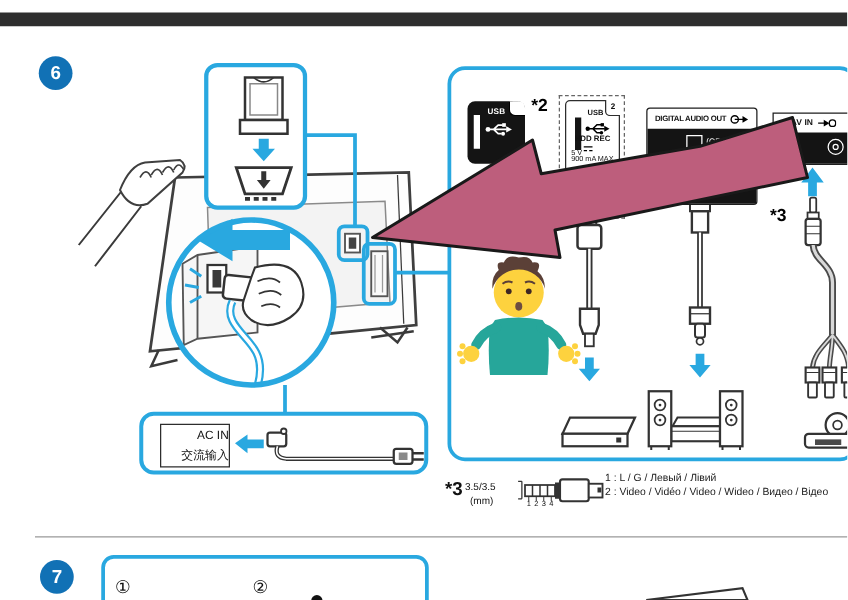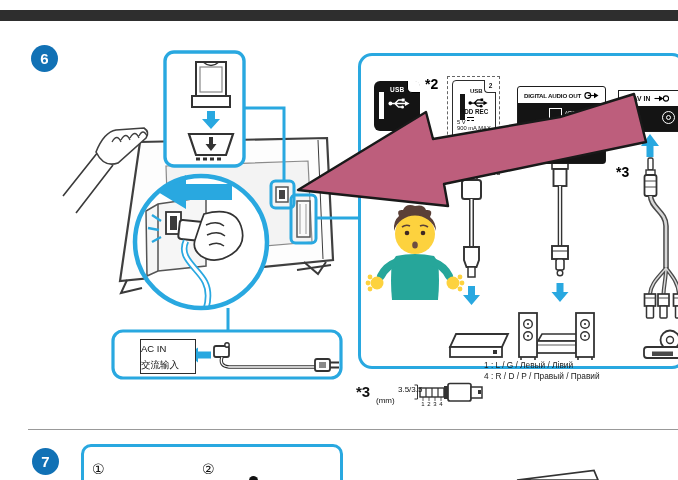--- a/index.html
+++ b/index.html
@@ -50,27 +50,27 @@
   .dao-sub{position:absolute;left:47px;top:7px;font-size:6.5px;color:#fff;white-space:nowrap;}
   
   .av-box{left:618px;top:90px;width:64px;height:40px;background:#fff;border:1.7px solid #1d1d1d;}
   .av-head{position:absolute;left:0;top:0;width:100%;height:15px;display:flex;align-items:center;justify-content:center;gap:4px;
            font-size:6.8px;font-weight:bold;}
   .av-body{position:absolute;left:0;top:15px;right:0;bottom:0;background:#141414;}
   .av-ring{position:absolute;left:43px;top:5px;width:11px;height:11px;border:1.3px solid #fff;border-radius:50%;}
   .av-ring span{position:absolute;left:2.6px;top:2.6px;width:3.4px;height:3.4px;border:1.2px solid #fff;border-radius:50%;}
   
   .ac-label{left:128px;top:339px;width:54px;height:32px;background:#fff;border:1.6px solid #2d2d2d;
-            text-align:left;font-size:9.5px;line-height:15.5px;padding-top:1px;margin-left:12px;}
+            text-align:right;font-size:9.5px;line-height:15.5px;padding-top:1px;}
   
   #note3-star{left:356px;top:383px;font-size:15px;font-weight:bold;}
-  .note-size{left:398px;top:385px;font-size:8px;}
+  .note-size{left:372px;top:385px;font-size:8px;}
   .note-mm{left:376px;top:396px;font-size:8px;}
   .pin{font-size:6px;width:6px;text-align:center;}
-  .legend{left:484px;top:360px;font-size:8.3px;line-height:10.9px;color:#1a1a1a;white-space:nowrap;}
+  .legend{left:484px;top:377px;font-size:8.3px;line-height:10.9px;color:#1a1a1a;white-space:nowrap;}
   .divider{left:28px;top:429px;width:650px;height:0;border-top:1.4px solid #999;}
   .step7-box{left:81px;top:444px;width:256px;height:50px;border:3px solid var(--cyan);border-radius:10px;}
   .marker{font-size:14px;color:#111;}
   #m1{left:92px;top:461px;}
   #m2{left:202px;top:461px;}
   .dot7{left:249px;top:476px;width:9px;height:9px;border-radius:50%;background:#111;}
   .ln{fill:none;stroke:var(--ink);}
   .c-stroke{stroke:var(--cyan);}
   .c-fill{fill:var(--cyan);}
 </style>
@@ -337,21 +337,21 @@
 
   <div class="abs" id="note3-star">*3</div>
   <div class="abs note-size">3.5/3.5</div>
   <div class="abs note-mm">(mm)</div>
   <span class="abs pin" style="left:420px;top:401px;">1</span>
   <span class="abs pin" style="left:426px;top:401px;">2</span>
   <span class="abs pin" style="left:432px;top:401px;">3</span>
   <span class="abs pin" style="left:438px;top:401px;">4</span>
   <div class="abs legend">
     <div>1 : L / G / Левый / Лівий</div>
-    <div>4 : R / D / P / Правый / Правий</div>
+    <div>2 : Video / Vidéo / Video / Wideo / Видео / Відео</div>
   </div>
 
   <div class="abs divider"></div>
   <div class="abs badge" id="badge7">7</div>
   <div class="abs step7-box"></div>
   <div class="abs marker" id="m1">①</div>
   <div class="abs marker" id="m2">②</div>
   <div class="abs dot7"></div>
 
   <svg class="abs layer" width="678" height="480" viewBox="0 0 678 480">

